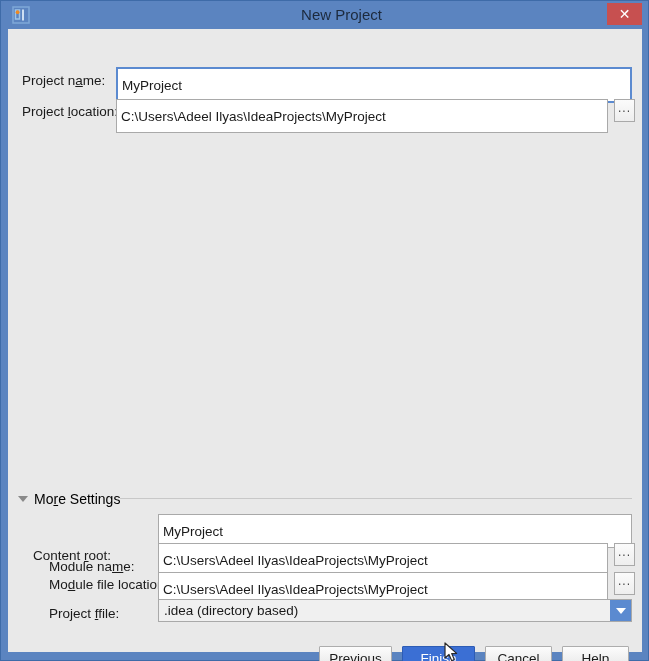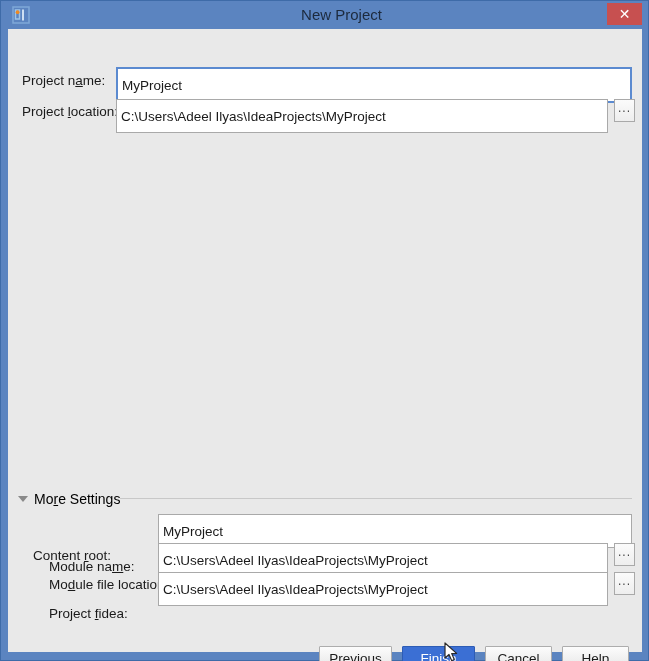--- a/index.html
+++ b/index.html
@@ -293,21 +293,27 @@
 
     <div class="lbl" style="left:41px; top:548px;">
       <span>Mo</span><u>d</u><span>ule file location:</span>
     </div>
     <input class="tf" type="text" style="left: 150px; top: 543px; width: 450px; height: 23px;" value="C:\Users\Adeel Ilyas\IdeaProjects\MyProject">
     <button class="browse" style="left:606px; top:543px; width:21px; height:23px;">
       <span class="dots">...</span>
     </button>
 
     <div class="lbl" style="left:41px; top:577px;">
-      <span>Project </span><u>f</u><span>idea:</span>
+      <span>Project </span><u>f</u><span>file:</span>
+    </div>
+    <div id="project-format-combo">
+      <span id="project-format-value">.idea (directory based)</span>
+      <span id="project-format-arrow-btn">
+          <span class="tri"></span>
+        </span>
     </div>
 
     <button class="btn" style="left:311px; top:617px; width:73px;">
       <u>P</u><span>revious</span>
     </button>
     <button class="btn default" style="left:394px; top:617px; width:73px;">
       <u>F</u><span>inish</span>
     </button>
     <button class="btn" style="left:477px; top:617px; width:67px;">
       <span>Cancel</span>

